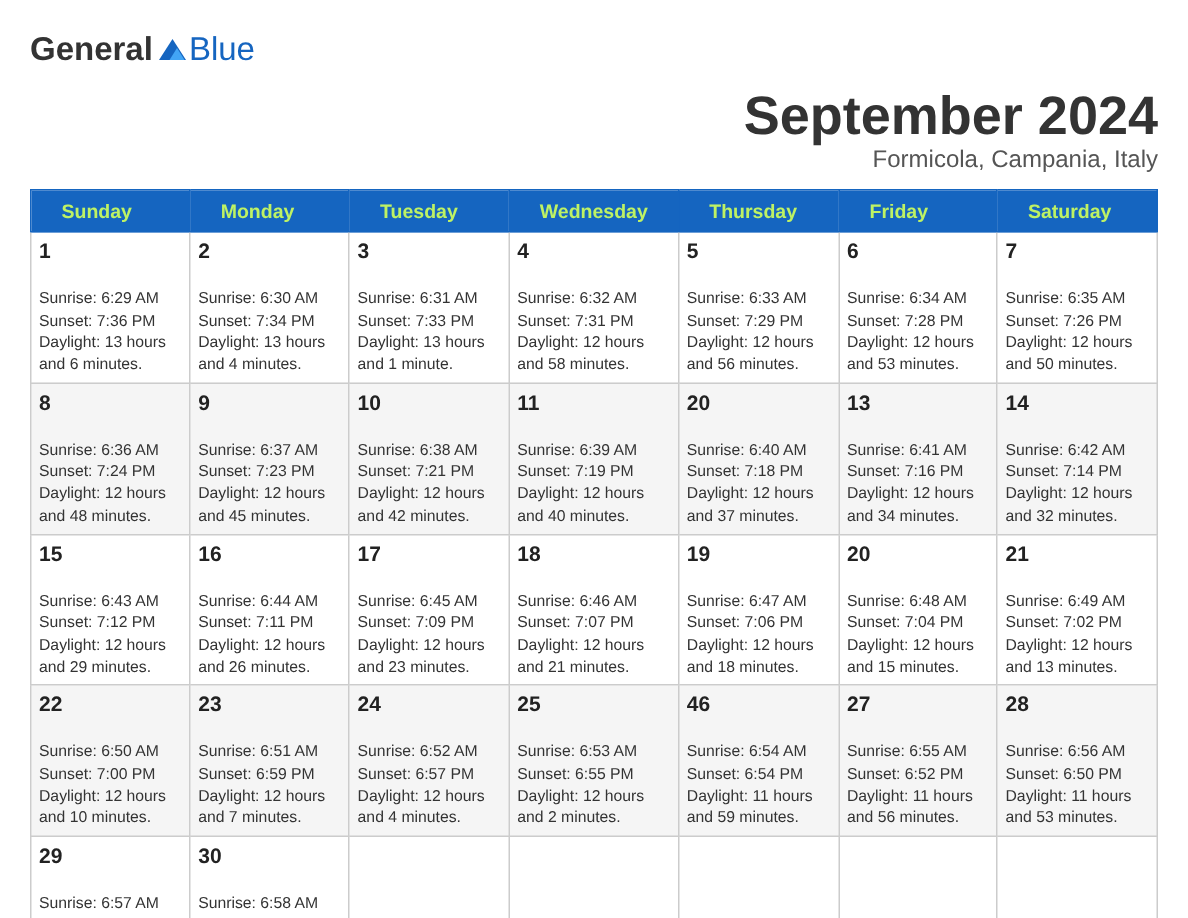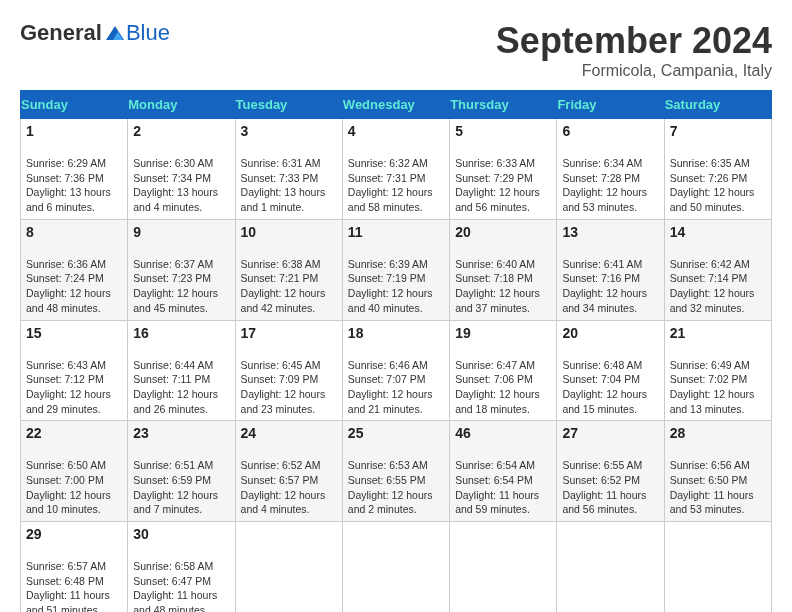--- a/index.html
+++ b/index.html
@@ -40,34 +40,35 @@
       height: 22px;
       margin-left: 2px;
     }
     .title-section {
       text-align: right;
     }
     .month-title {
       font-size: 36px;
       font-weight: bold;
       color: #333;
+      margin-top: 36px;
     }
     .location {
       font-size: 16px;
       color: #555;
     }
     .calendar {
       width: 100%;
       border-collapse: collapse;
       font-size: 11px;
     }
     .calendar th {
       background-color: #1565C0;
-      color: #5eead4;
-      padding: 6px 0;
+      color: #bef264;
+      padding: 6px 20px;
       text-align: left;
       font-size: 13px;
       font-weight: bold;
       border: 1px solid #1565C0;
     }
     .calendar td {
       border: 1px solid #ccc;
       vertical-align: top;
       padding: 4px 5px;
       width: calc(100% / 7);

